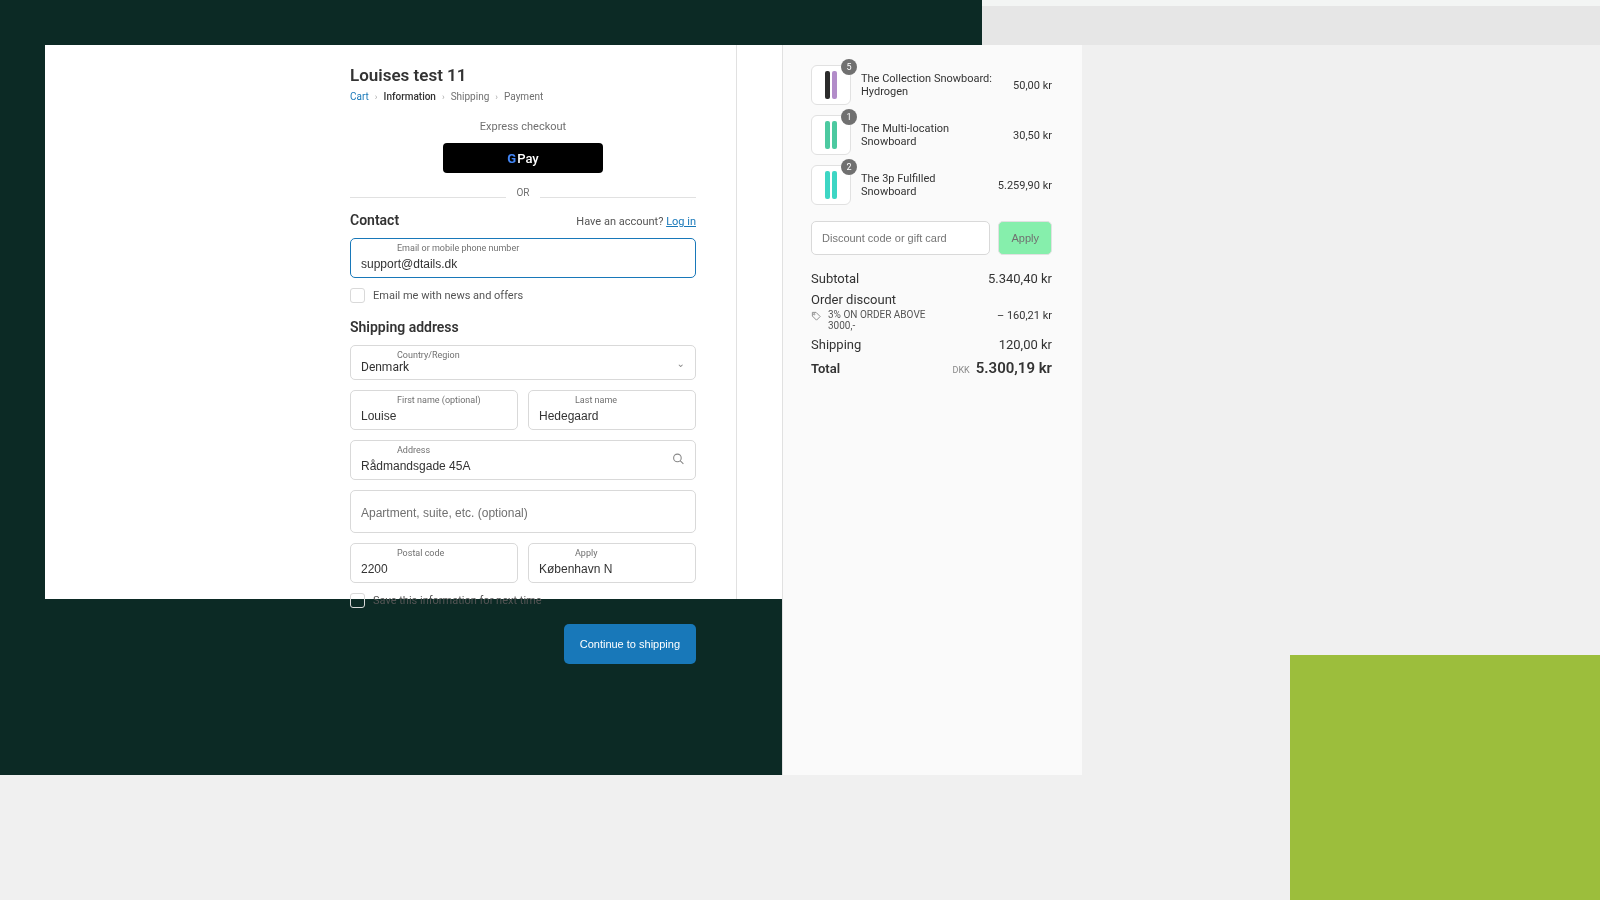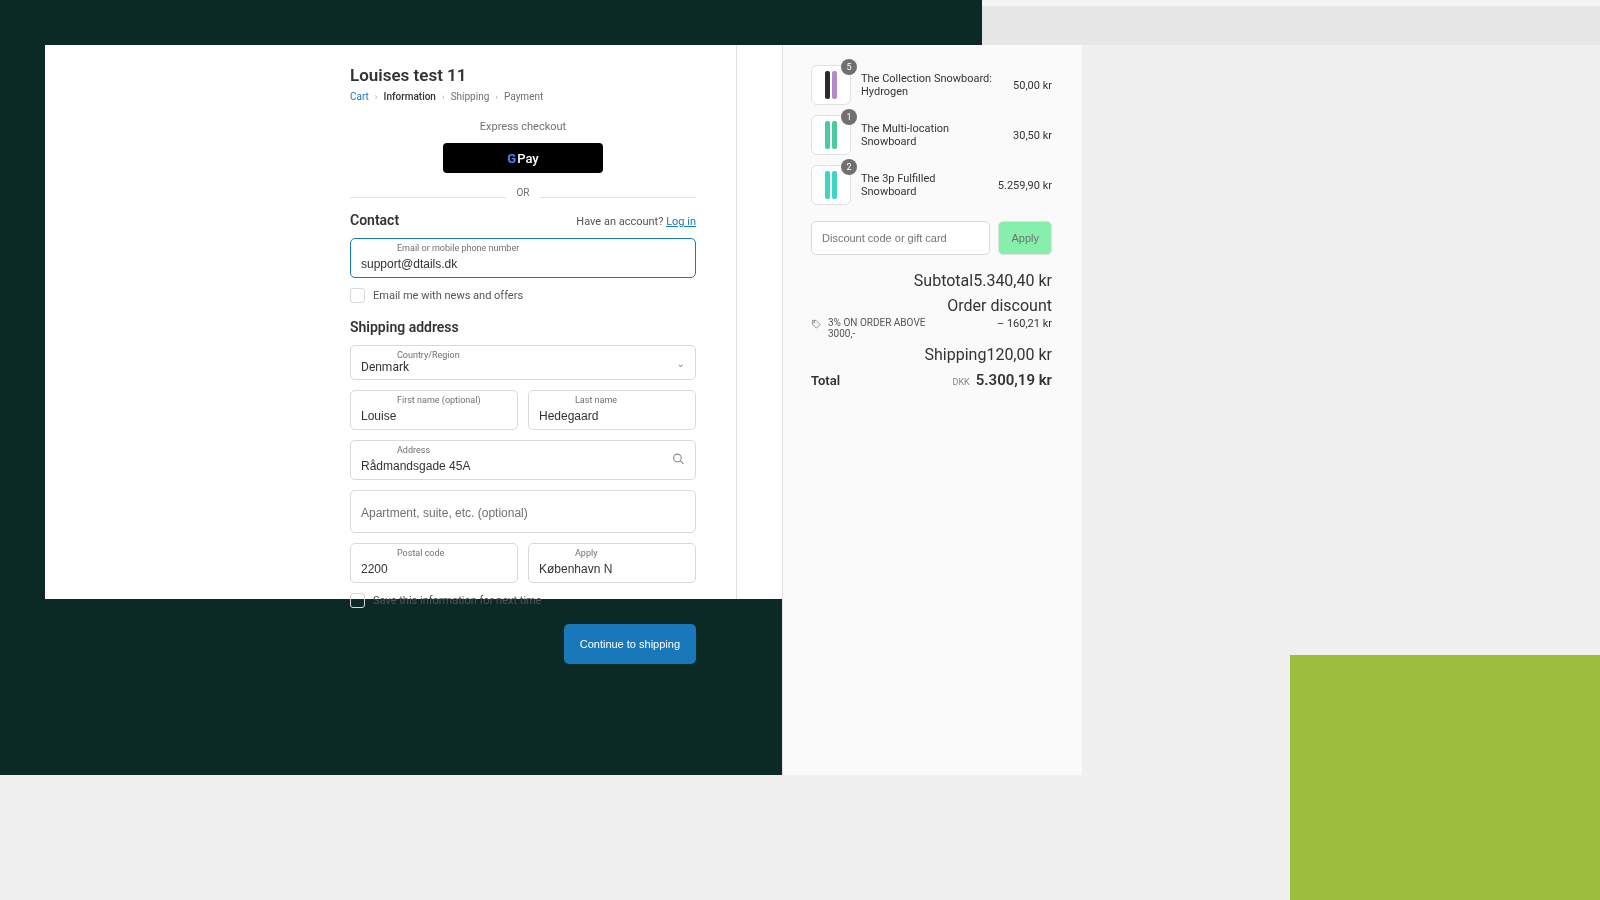--- a/index.html
+++ b/index.html
@@ -232,22 +232,22 @@
     background: #86efac;
     border: 1px solid #e1e1e1;
     border-radius: 5px;
     padding: 0 12px;
     font-size: 11px;
     color: #707070;
     cursor: pointer;
   }
   .summary-line {
     display: flex;
-    justify-content: flex-end;
-    font-size: 16px;
+    justify-content: space-between;
+    font-size: 13px;
     color: #333;
     margin-bottom: 6px;
   }
   .discount-tag {
     display: flex;
     align-items: flex-start;
     gap: 6px;
     font-size: 10px;
     color: #555;
     margin-bottom: 6px;

